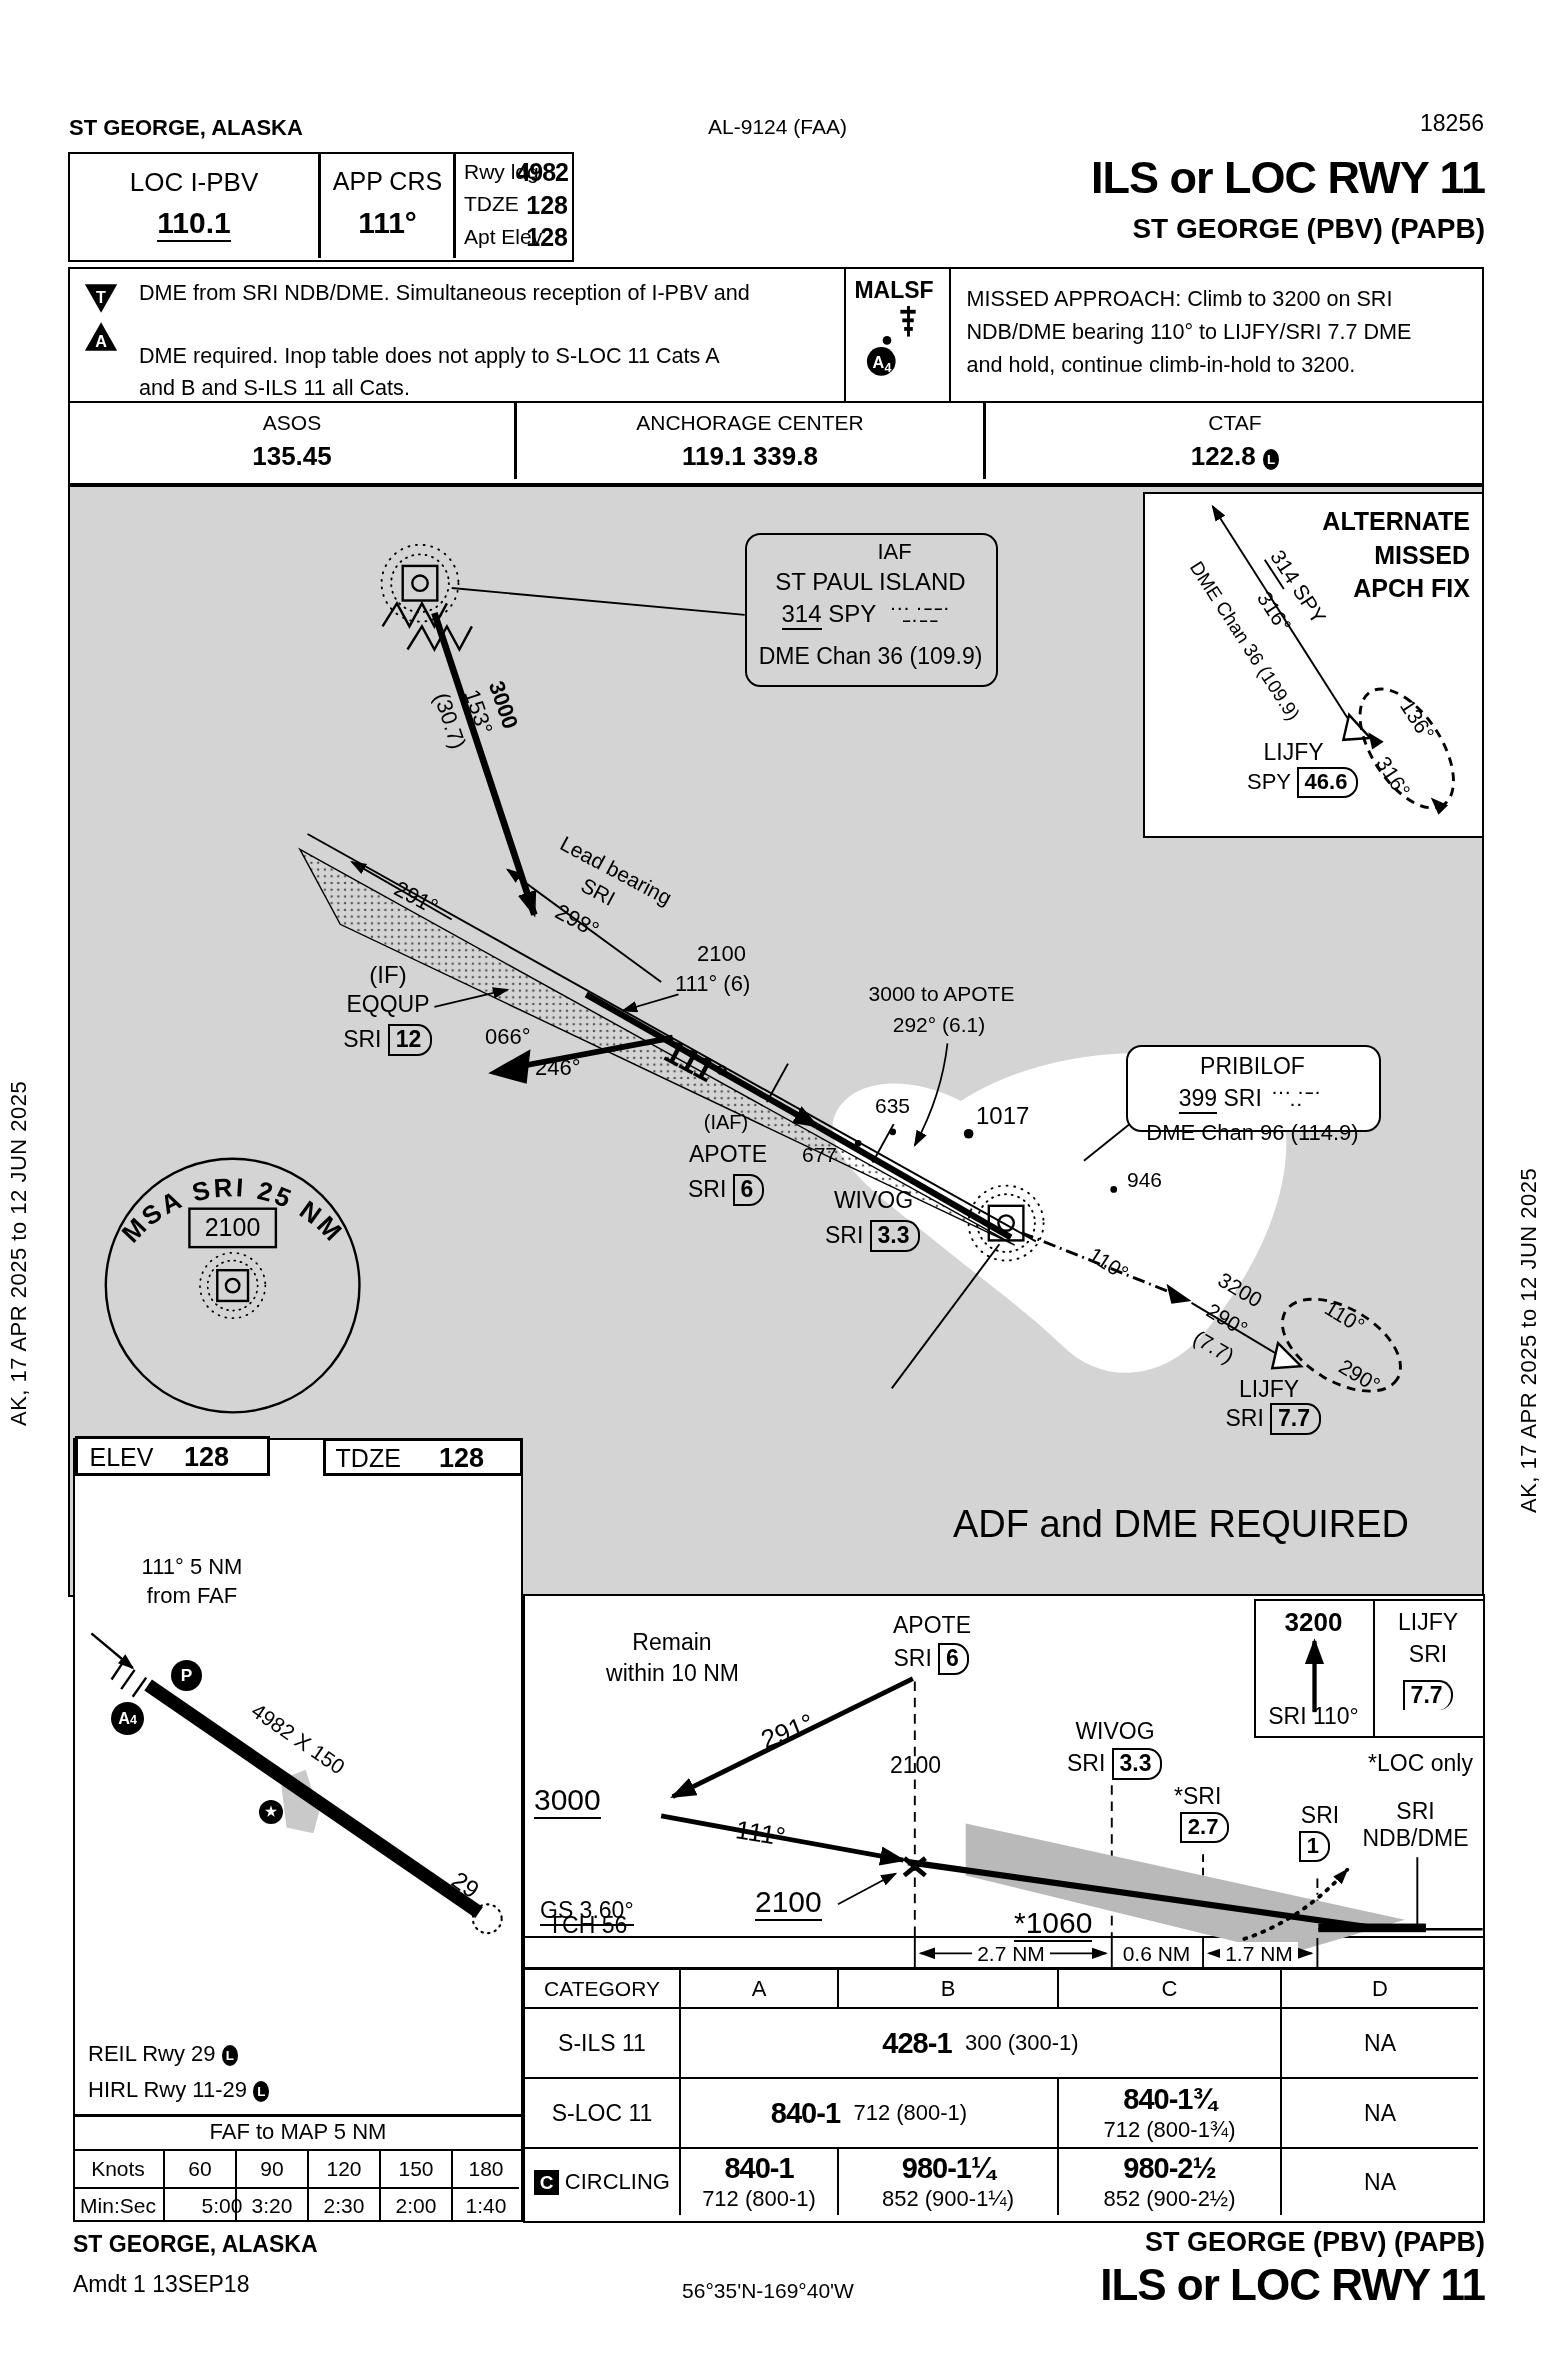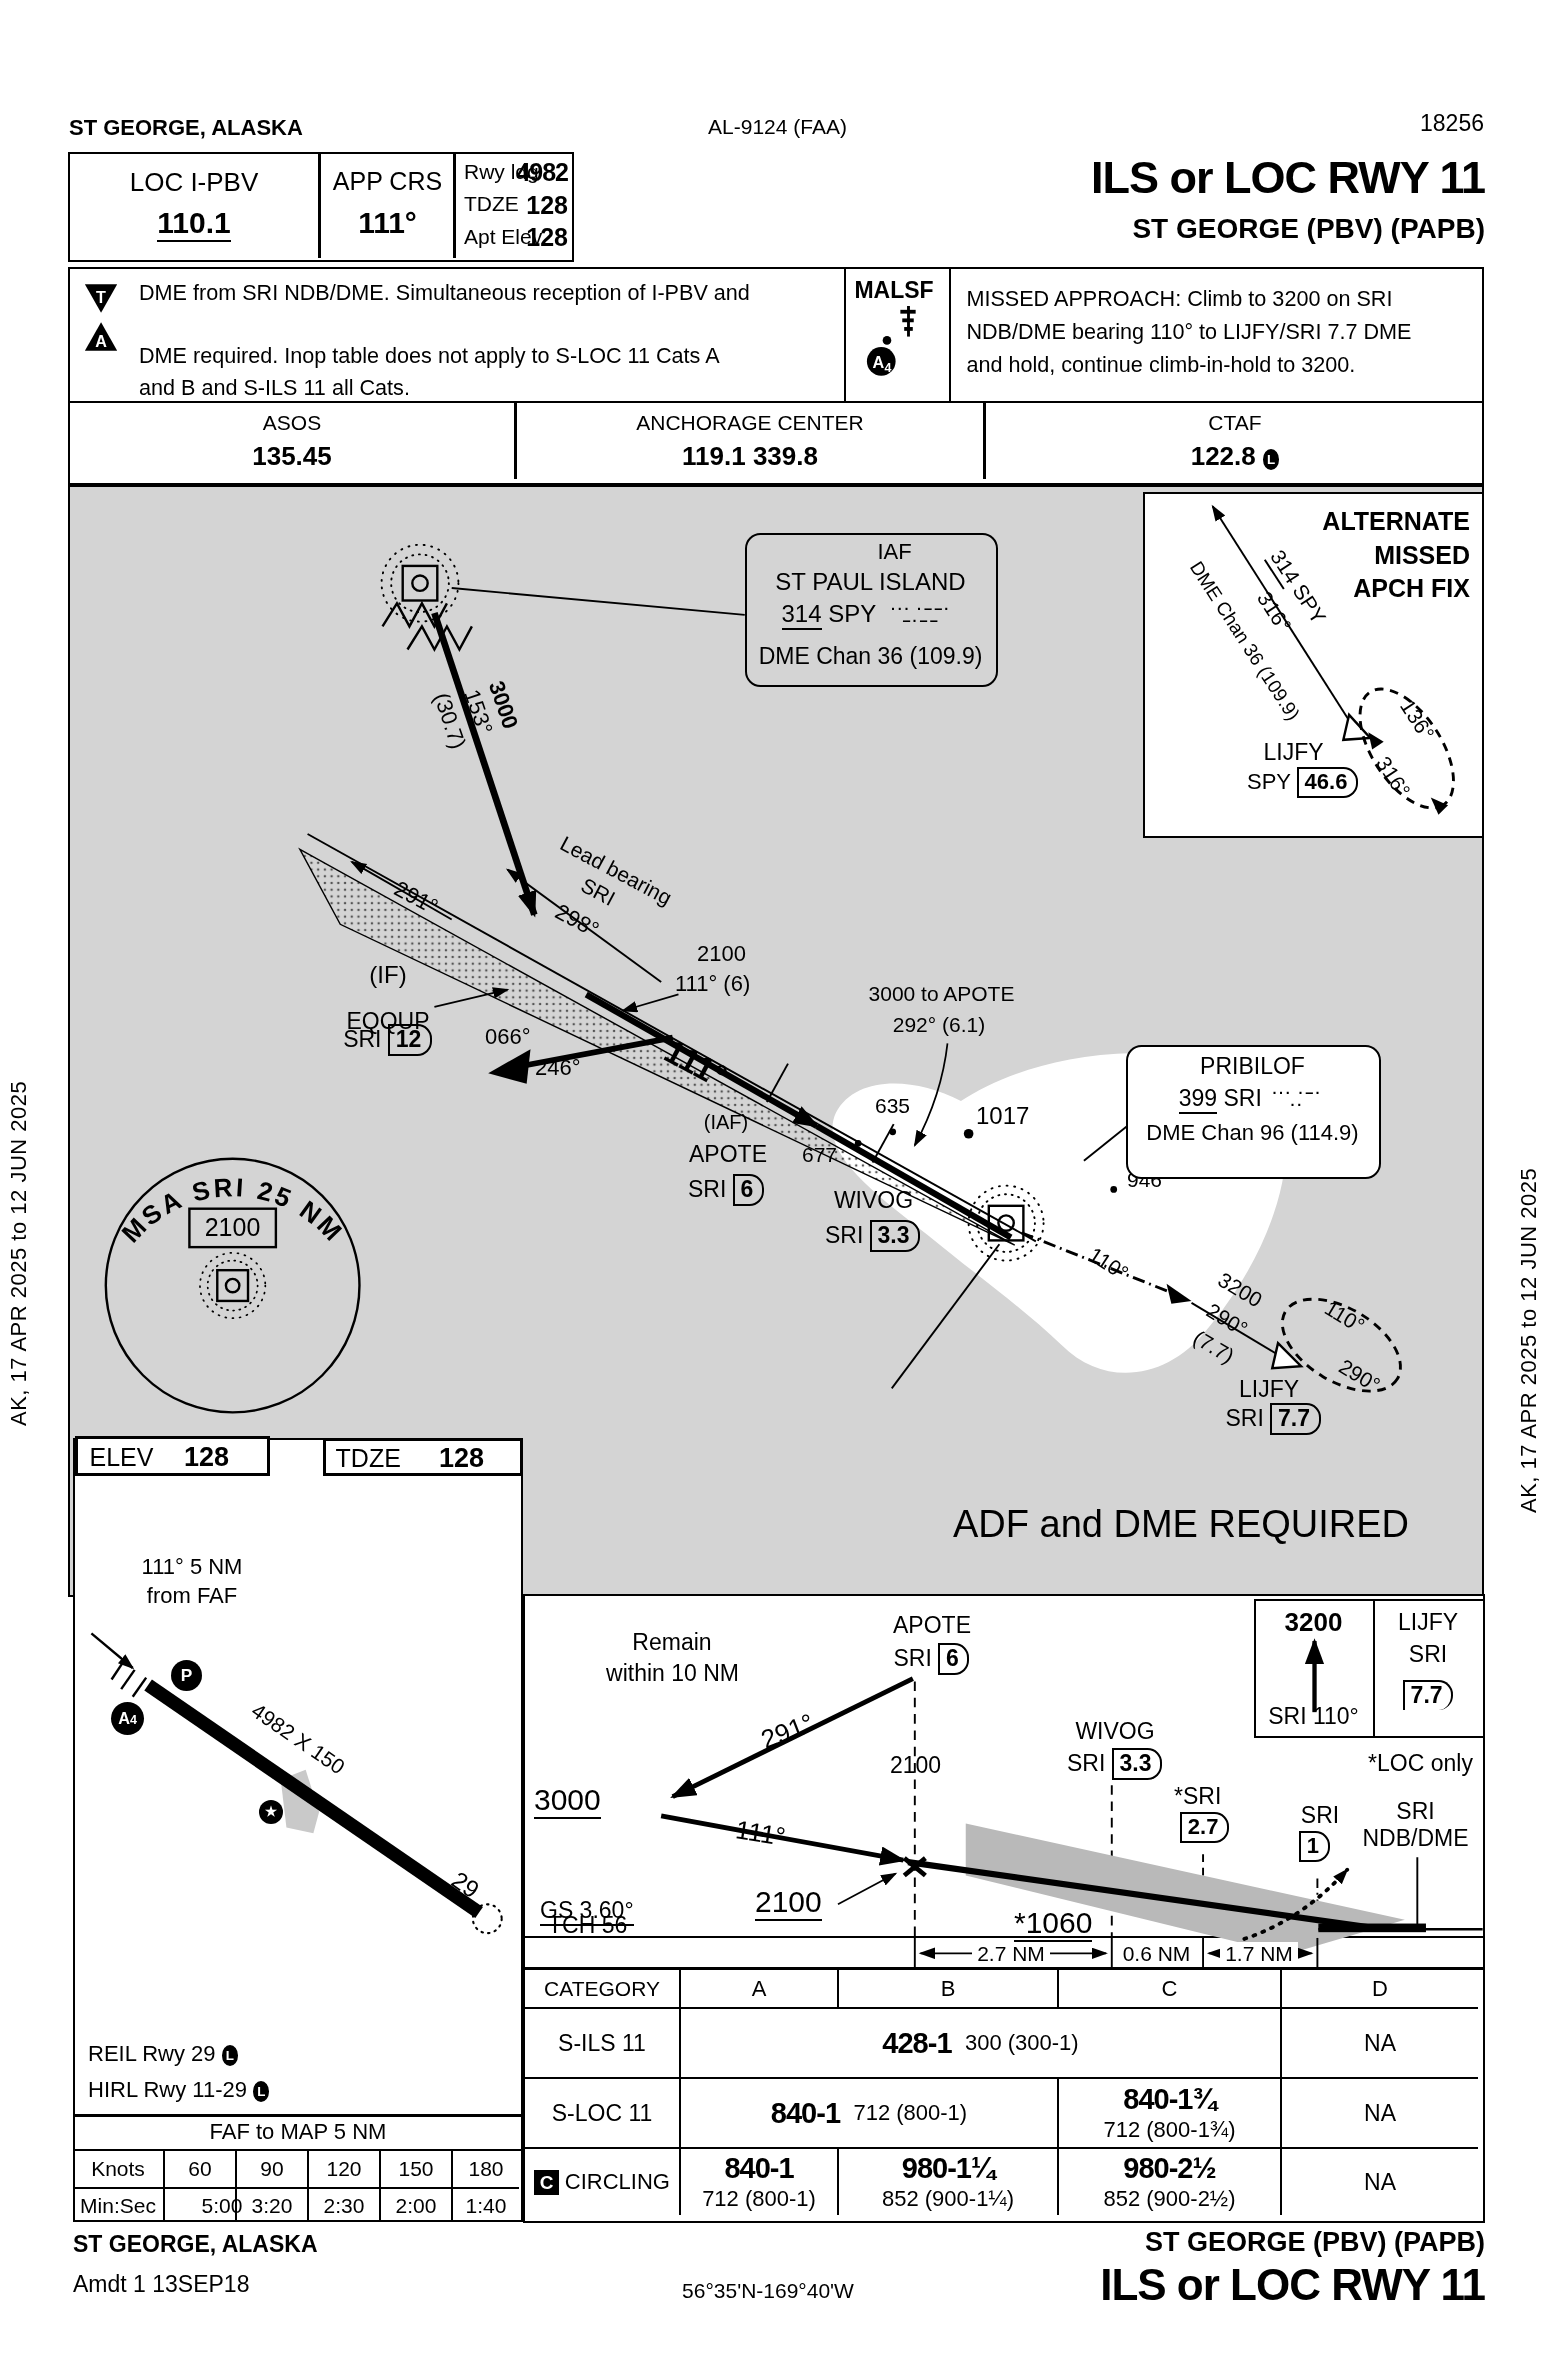--- a/index.html
+++ b/index.html
@@ -275,21 +275,21 @@
   <div class="t c" style="left:417px;top:708px;width:65px;font-size:22px;transform:rotate(71deg);">(30.7)</div>
 
   <div class="t c" style="left:387px;top:885px;width:58px;font-size:22px;transform:rotate(28deg);">291°</div>
   <div class="t c" style="left:555px;top:857px;width:115px;font-size:21px;transform:rotate(28deg);">Lead bearing</div>
   <div class="t c" style="left:569px;top:880px;width:58px;font-size:21px;transform:rotate(28deg);">SRI</div>
   <div class="t c" style="left:548px;top:908px;width:58px;font-size:22px;transform:rotate(28deg);">298°</div>
   <div class="t" style="left:697px;top:941px;font-size:22px;">2100</div>
   <div class="t" style="left:675px;top:971px;font-size:22px;">111° (6)</div>
 
   <div class="t c" style="left:359px;top:961px;width:58px;font-size:24px;">(IF)</div>
-  <div class="t c" style="left:345px;top:991px;width:86px;font-size:23px;margin-top:17px;">EQQUP</div>
+  <div class="t c" style="left:345px;top:991px;width:86px;font-size:23px;">EQQUP</div>
   <div class="t c" style="left:330px;top:1024px;width:115px;font-size:23px;">
     <span>SRI</span> <span class="dbox b">12</span>
   </div>
   <div class="t" style="left:485px;top:1024px;font-size:22px;">066°</div>
   <div class="t" style="left:535px;top:1055px;font-size:22px;">246°</div>
   <div class="t c b" style="left:657px;top:1045px;width:77px;font-size:33px;transform:rotate(28deg);">111°</div>
 
   <div class="t c" style="left:860px;top:982px;width:163px;font-size:21px;">3000 to APOTE</div>
   <div class="t c" style="left:867px;top:1013px;width:144px;font-size:21px;">292° (6.1)</div>
 
@@ -302,21 +302,21 @@
   <div class="t" style="left:875px;top:1094px;font-size:21px;">635</div>
   <div class="t" style="left:802px;top:1143px;font-size:21px;">677</div>
   <div class="t b" style="left:976px;top:1102px;font-size:24px;font-weight:normal;">1017</div>
   <div class="t" style="left:1127px;top:1168px;font-size:21px;">946</div>
 
   <div class="t c" style="left:828px;top:1187px;width:91px;font-size:23px;">WIVOG</div>
   <div class="t c" style="left:815px;top:1220px;width:115px;font-size:23px;">
     <span>SRI</span> <span class="dbox b">3.3</span>
   </div>
 
-  <div class="callout" style="left:1126px;top:1045px;width:255px;height:134px;background:#fff;">
+  <div class="callout" style="left:1126px;top:1045px;width:255px;height:87px;background:#fff;">
     <div class="t c" style="left:0;top:5.8px;width:249px;font-size:23px;">PRIBILOF</div>
     <div class="t c" style="left:0;top:38px;width:249px;font-size:23px;">
       <span class="ul">399</span>
       <span>SRI</span>
       <span class="morse" style="width:58px;">··· ·−· ··</span>
     </div>
     <div class="t c" style="left:0;top:73px;width:249px;font-size:22px;">DME Chan 96 (114.9)</div>
   </div>
 
   <div class="t c" style="left:1078px;top:1252px;width:61px;font-size:21px;transform:rotate(33deg);">110°</div>

